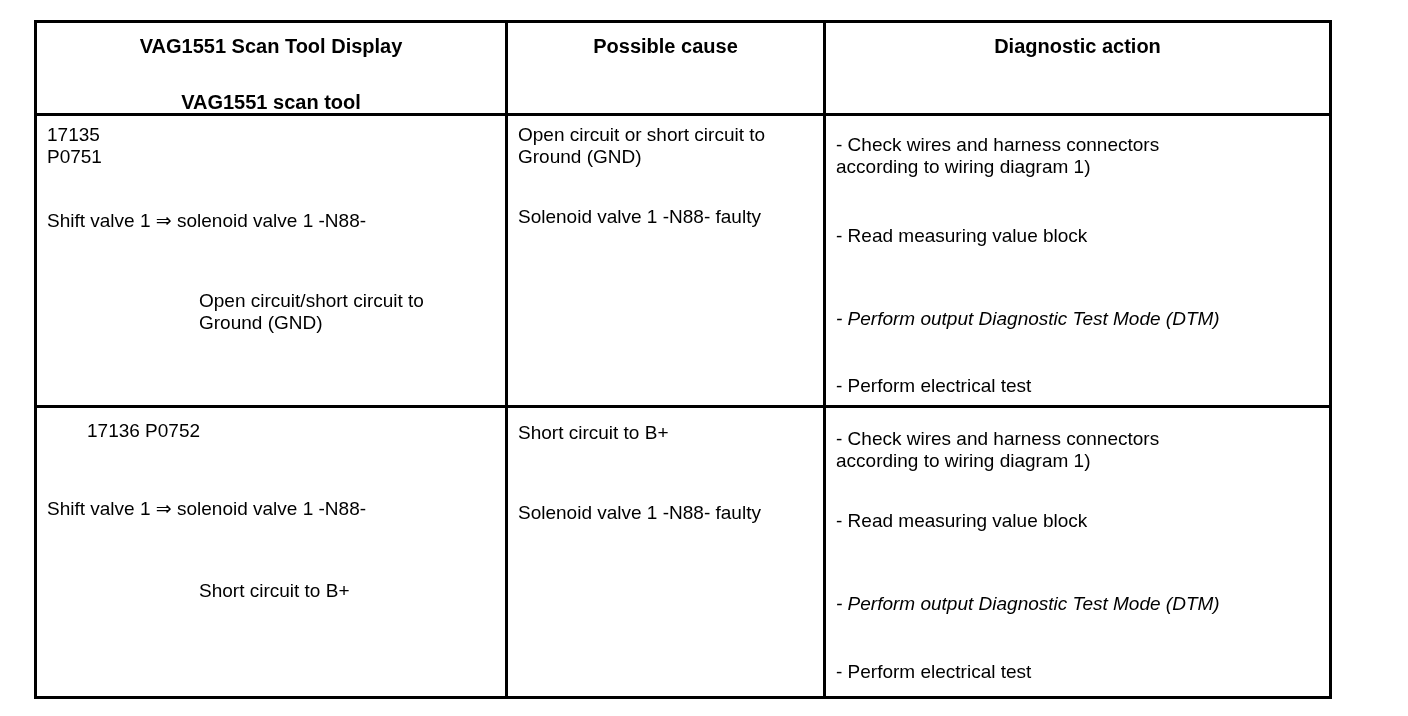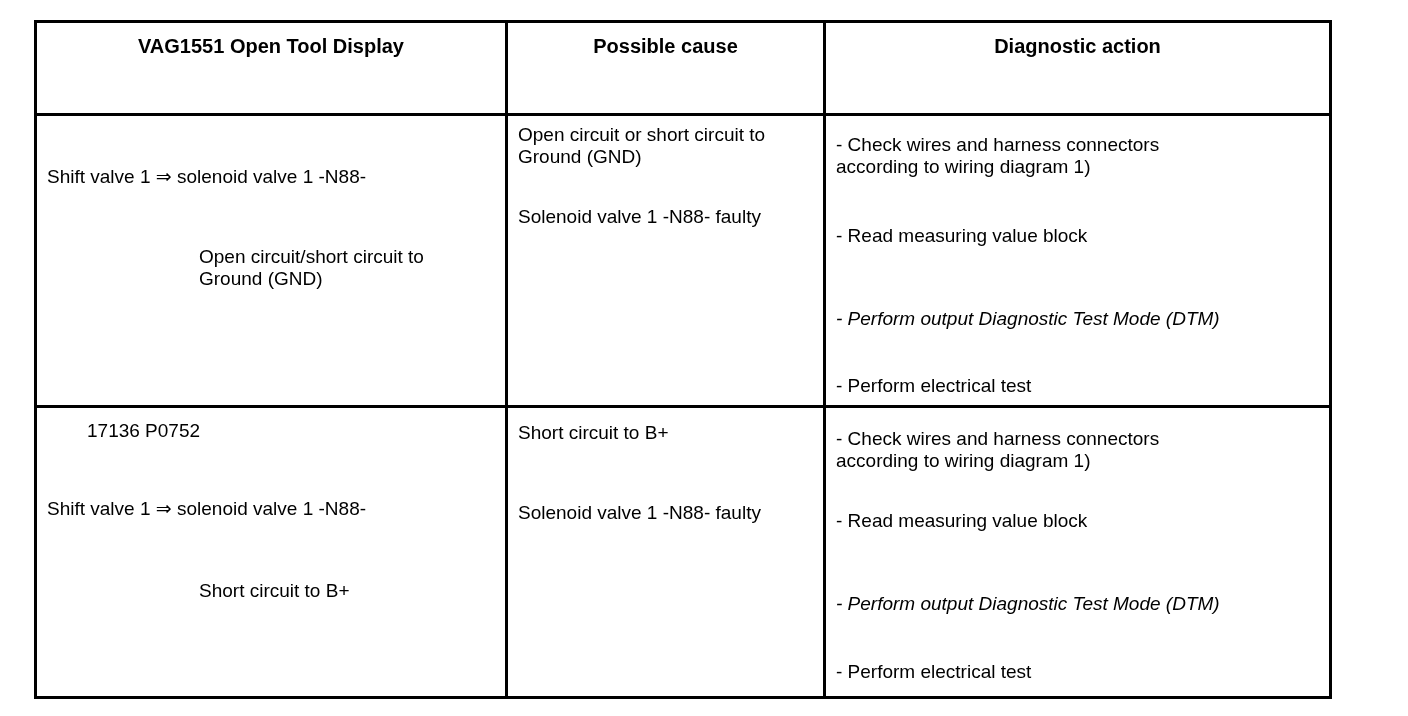--- a/index.html
+++ b/index.html
@@ -59,30 +59,33 @@
   .mt58 { margin-top: 58px; }
   .mt60 { margin-top: 60px; }
   .mt61 { margin-top: 61px; font-style: italic; }
 </style>
 </head>
 <body>
 
 <div class="dtc-table">
 
   <div class="cell hdr">
-    <div>VAG1551 Open Tool Display</div>
+    <div>VAG1551 Scan Tool Display</div>
+    <div class="mt34">VAG1551 scan tool</div>
   </div>
   <div class="cell hdr bl">
     <div>Possible cause</div>
   </div>
   <div class="cell hdr bl">
     <div>Diagnostic action</div>
   </div>
 
   <div class="cell bt">
+    <div class="pre">17135
+P0751</div>
     <div class="mt42">Shift valve 1 ⇒ solenoid valve 1 -N88-</div>
     <div class="pre indent mt58">Open circuit/short circuit to
 Ground (GND)</div>
   </div>
   <div class="cell bt bl">
     <div class="pre">Open circuit or short circuit to
 Ground (GND)</div>
     <div class="mt38">Solenoid valve 1 -N88- faulty</div>
   </div>
   <div class="cell bt bl">

